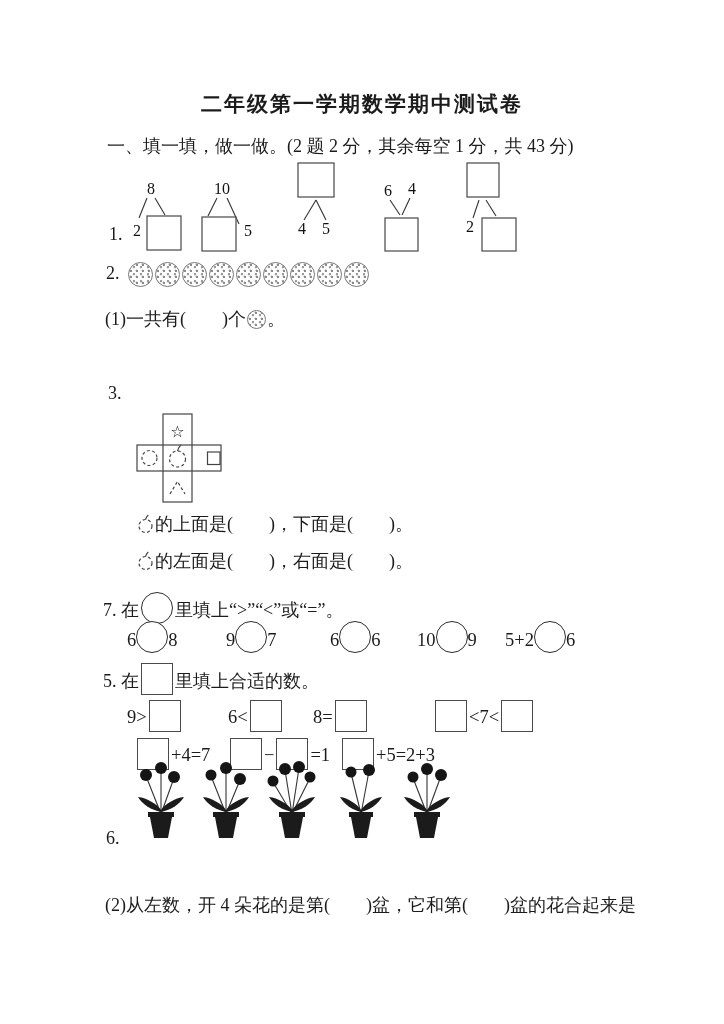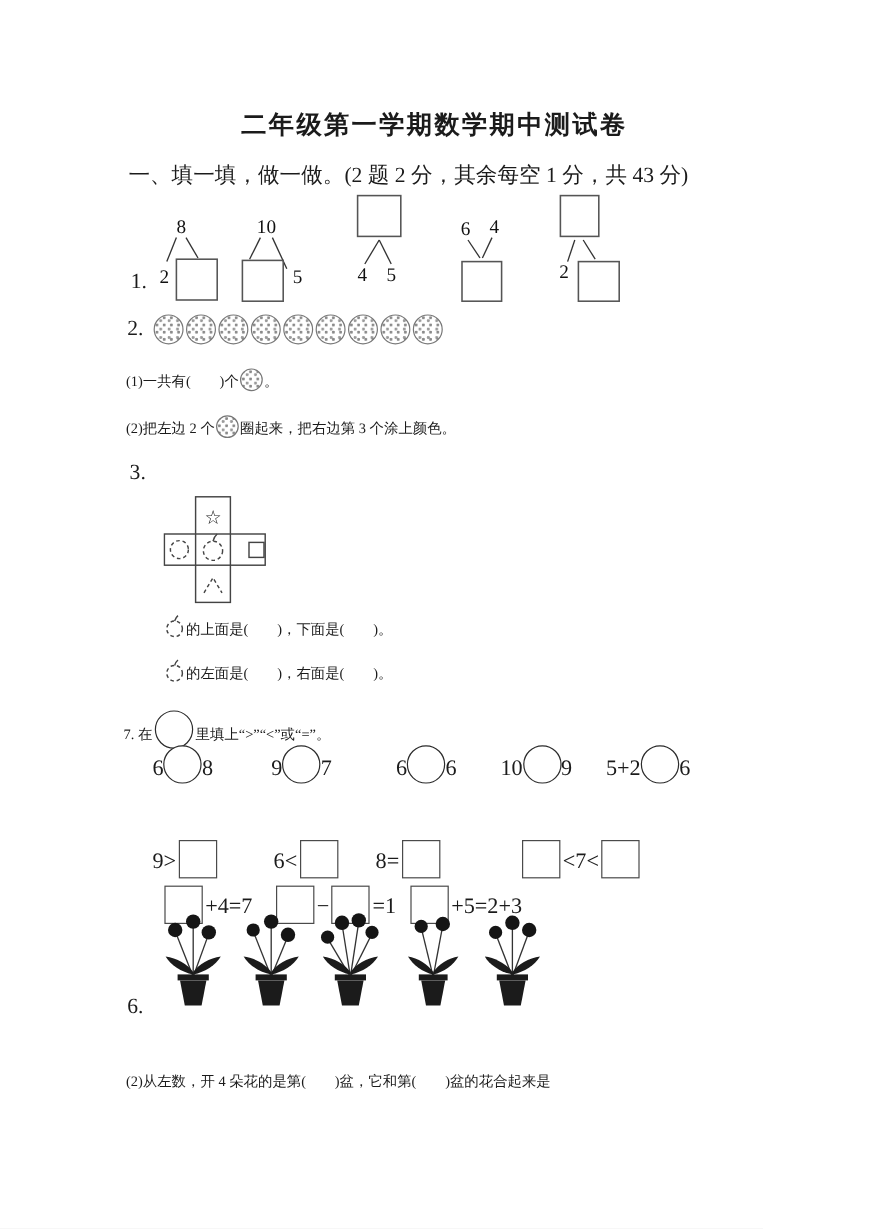--- a/index.html
+++ b/index.html
@@ -2,21 +2,21 @@
 <html><head>
 <meta charset="utf-8">
 <style>
   html,body{margin:0;padding:0;background:#e9e9e9}
   .page{position:relative;width:724px;height:1024px;background:#ffffff;margin:0 auto;
         font-family:"Liberation Serif","DejaVu Serif",serif;color:#1b1b1b;overflow:hidden}
   .abs{position:absolute}
   .title{left:0;right:0;top:90px;text-align:center;font-size:21px;font-weight:bold;letter-spacing:2px}
   .sec-head{left:107px;top:134px;font-size:18px;font-weight:normal}
   .qlabel{font-size:18px}
-  .tline{font-size:12px;white-space:nowrap}
+  .tline{font-size:18px;white-space:nowrap}
   svg text{font-family:"Liberation Serif","DejaVu Serif",serif;font-size:16px;fill:#111}
   svg .sym{font-family:"DejaVu Sans",sans-serif}
   svg line{stroke:#333;stroke-width:1.1}
   svg rect.bx{fill:none;stroke:#555;stroke-width:1.3}
   svg .dash{fill:none;stroke:#444;stroke-width:1.2;stroke-dasharray:3 2.4}
   svg .solid{fill:none;stroke:#444;stroke-width:1.2}
   .ball{display:inline-block;width:23px;height:23px;border-radius:50%;border:1px solid #777;
         margin-right:2px;
         background-image:radial-gradient(circle at 30% 30%, #8a8a8a 1px, transparent 1.5px),
                          radial-gradient(circle at 70% 60%, #9a9a9a 1px, transparent 1.5px);
@@ -82,23 +82,20 @@
     <rect class="bx" x="29" y="58" width="34" height="33"></rect>
   </svg>
 
   <div class="abs qlabel" style="left:106px;top:263px">2.</div>
   <div class="abs" style="left:128px;top:262px">
     <span class="ball"></span><span class="ball"></span><span class="ball"></span><span class="ball"></span><span class="ball"></span><span class="ball"></span><span class="ball"></span><span class="ball"></span><span class="ball"></span>
   </div>
   <div class="abs tline" style="left:105px;top:307px">
     <span>(1)一共有(　　)个</span><span class="ball ball-sm"></span><span>。</span>
   </div>
-  <div class="abs tline" style="left:105px;top:346px">
-    <span>(2)把左边 2 个</span><span class="ball ball-sm"></span><span>圈起来，把右边第 3 个涂上颜色。</span>
-  </div>
 
   <div class="abs qlabel" style="left:108px;top:383px">3.</div>
   <svg class="abs" style="left:136px;top:413px" width="88" height="92">
     <rect class="solid" x="27" y="1" width="29" height="88"></rect>
     <rect class="solid" x="1" y="32" width="84" height="26"></rect>
     <text class="sym" x="41.5" y="24" text-anchor="middle" font-size="17">☆</text>
     <circle class="dash" cx="13.5" cy="45" r="7.5"></circle>
     <g>
       <circle class="dash" cx="41.5" cy="46" r="8"></circle>
       <path class="solid" d="M41.5,38 q1,-4 3.5,-6"></path>
@@ -131,20 +128,23 @@
   <div class="abs cmp" style="left:330px;top:621px">
     <span>6</span><span class="ocircle"></span><span>6</span>
   </div>
   <div class="abs cmp" style="left:417px;top:621px">
     <span>10</span><span class="ocircle"></span><span>9</span>
   </div>
   <div class="abs cmp" style="left:505px;top:621px">
     <span>5+2</span><span class="ocircle"></span><span>6</span>
   </div>
 
+  <div class="abs tline" style="left:103px;top:663px">
+    <span>5. 在</span><span class="fbox hdr"></span><span>里填上合适的数。</span>
+  </div>
   <div class="abs fill" style="left:127px;top:700px">
     <span>9&gt;</span><span class="fbox"></span>
   </div>
   <div class="abs fill" style="left:228px;top:700px">
     <span>6&lt;</span><span class="fbox"></span>
   </div>
   <div class="abs fill" style="left:313px;top:700px">
     <span>8=</span><span class="fbox"></span>
   </div>
   <div class="abs fill" style="left:433px;top:700px">

